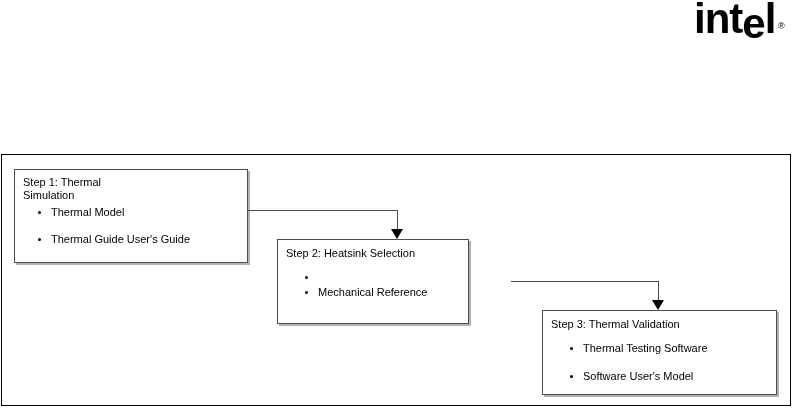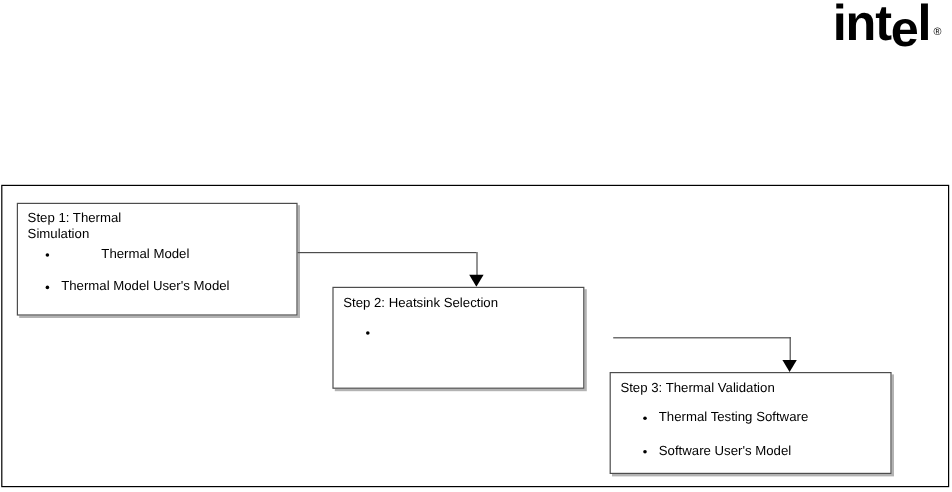--- a/index.html
+++ b/index.html
@@ -96,28 +96,28 @@
     background: #000000;
   }
   .bullet-item .btext {
     display: inline-block;
     padding-left: 13px;
   }
 
   #step-box-1 { left: 14px;  top: 169px; width: 234px; height: 94px; }
   #step-box-1 .step-title { position: absolute; left: 8px;  top: 6px; }
   #step-box-1 .bullet-list { position: absolute; left: 23px; top: 36px; }
-  #step-box-1 .bullet-item { margin-bottom: 14px; text-align: center; }
-
-  #step-box-2 { left: 277px; top: 239px; width: 210px; height: 85px; }
+  #step-box-1 .bullet-item { margin-bottom: 14px; }
+
+  #step-box-2 { left: 277px; top: 239px; width: 192px; height: 85px; }
   #step-box-2 .step-title { position: absolute; left: 8px;  top: 7px; }
   #step-box-2 .bullet-list { position: absolute; left: 27px; top: 31px; }
   #step-box-2 .bullet-item { margin-bottom: 15px; }
 
-  #step-box-3 { left: 508px; top: 310px; width: 235px; height: 85px; }
+  #step-box-3 { left: 542px; top: 310px; width: 235px; height: 85px; }
   #step-box-3 .step-title { position: absolute; left: 8px;  top: 7px; }
   #step-box-3 .bullet-list { position: absolute; left: 27px; top: 31px; }
   #step-box-3 .bullet-item { margin-bottom: 15px; }
 
   
   .connector {
     position: absolute;
     pointer-events: none;
   }
   .conn-h {
@@ -162,37 +162,41 @@
 <div class="step-box" id="step-box-1">
   <div class="step-title">Step 1: Thermal
 Simulation</div>
   <ul class="bullet-list">
     <li class="bullet-item">
       <span class="dot"></span>
       <span class="btext">Thermal Model</span>
     </li>
     <li class="bullet-item">
       <span class="dot"></span>
-      <span class="btext">Thermal Model User's Model</span>
+      <span class="btext">Thermal Guide User's Guide</span>
     </li>
   </ul>
 </div>
 
 <div class="connector" id="connector-1">
   <div class="conn-h"></div>
   <div class="conn-v"></div>
   <div class="arrowhead"></div>
 </div>
 
 <div class="step-box" id="step-box-2">
   <div class="step-title">Step 2: Heatsink Selection</div>
   <ul class="bullet-list">
     <li class="bullet-item">
       <span class="dot"></span>
     </li>
+    <li class="bullet-item">
+      <span class="dot"></span>
+      <span class="btext">Mechanical Reference</span>
+    </li>
   </ul>
 </div>
 
 <div class="connector" id="connector-2">
   <div class="conn-h"></div>
   <div class="conn-v"></div>
   <div class="arrowhead"></div>
 </div>
 
 <div class="step-box" id="step-box-3">

